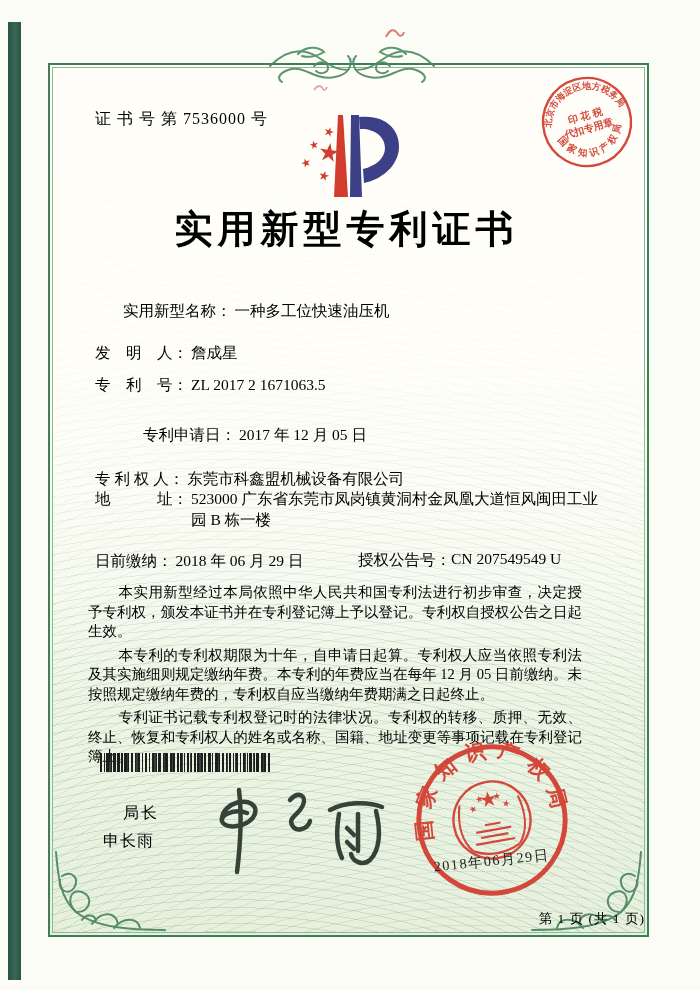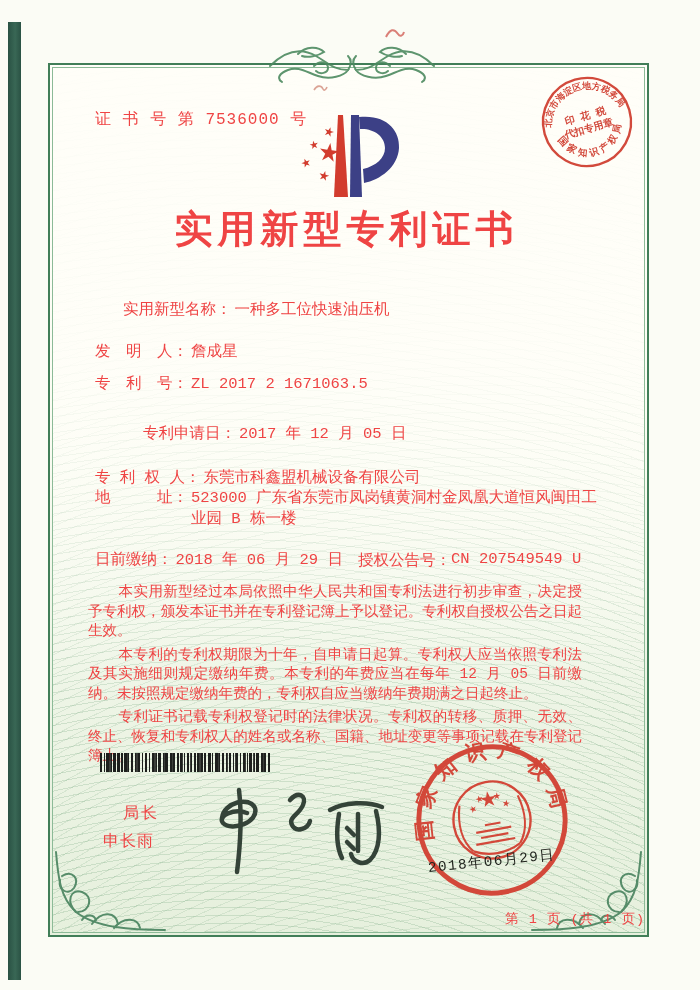--- a/index.html
+++ b/index.html
@@ -1,20 +1,20 @@
 <!DOCTYPE html>
 <html><head>
 <meta charset="utf-8">
 <style>
   html,body{margin:0;padding:0;background:#e8e8e4;}
   .page{
     position:relative; width:700px; height:990px; overflow:hidden;
     background:#fbfcf5;
-    font-family:Liberation Mono, monospace;
-    color:#ef4444;
+    font-family:Liberation Serif, serif;
+    color:#000000;
   }
   .abs{position:absolute; z-index:3;}
 
   
   .edge-strip{left:8px; top:22px; width:13px; height:958px; z-index:2;
     background:linear-gradient(90deg,#2a5244,#396755 55%,#2a5244);}
 
   
   .frame{left:48px; top:63px; width:597px; height:870px; z-index:1;
     border:2px solid #417e58; background:linear-gradient(180deg,#fffef9 0%,#fbfdf3 40%,#eef5e6 70%,#e6f0dd 100%);}

